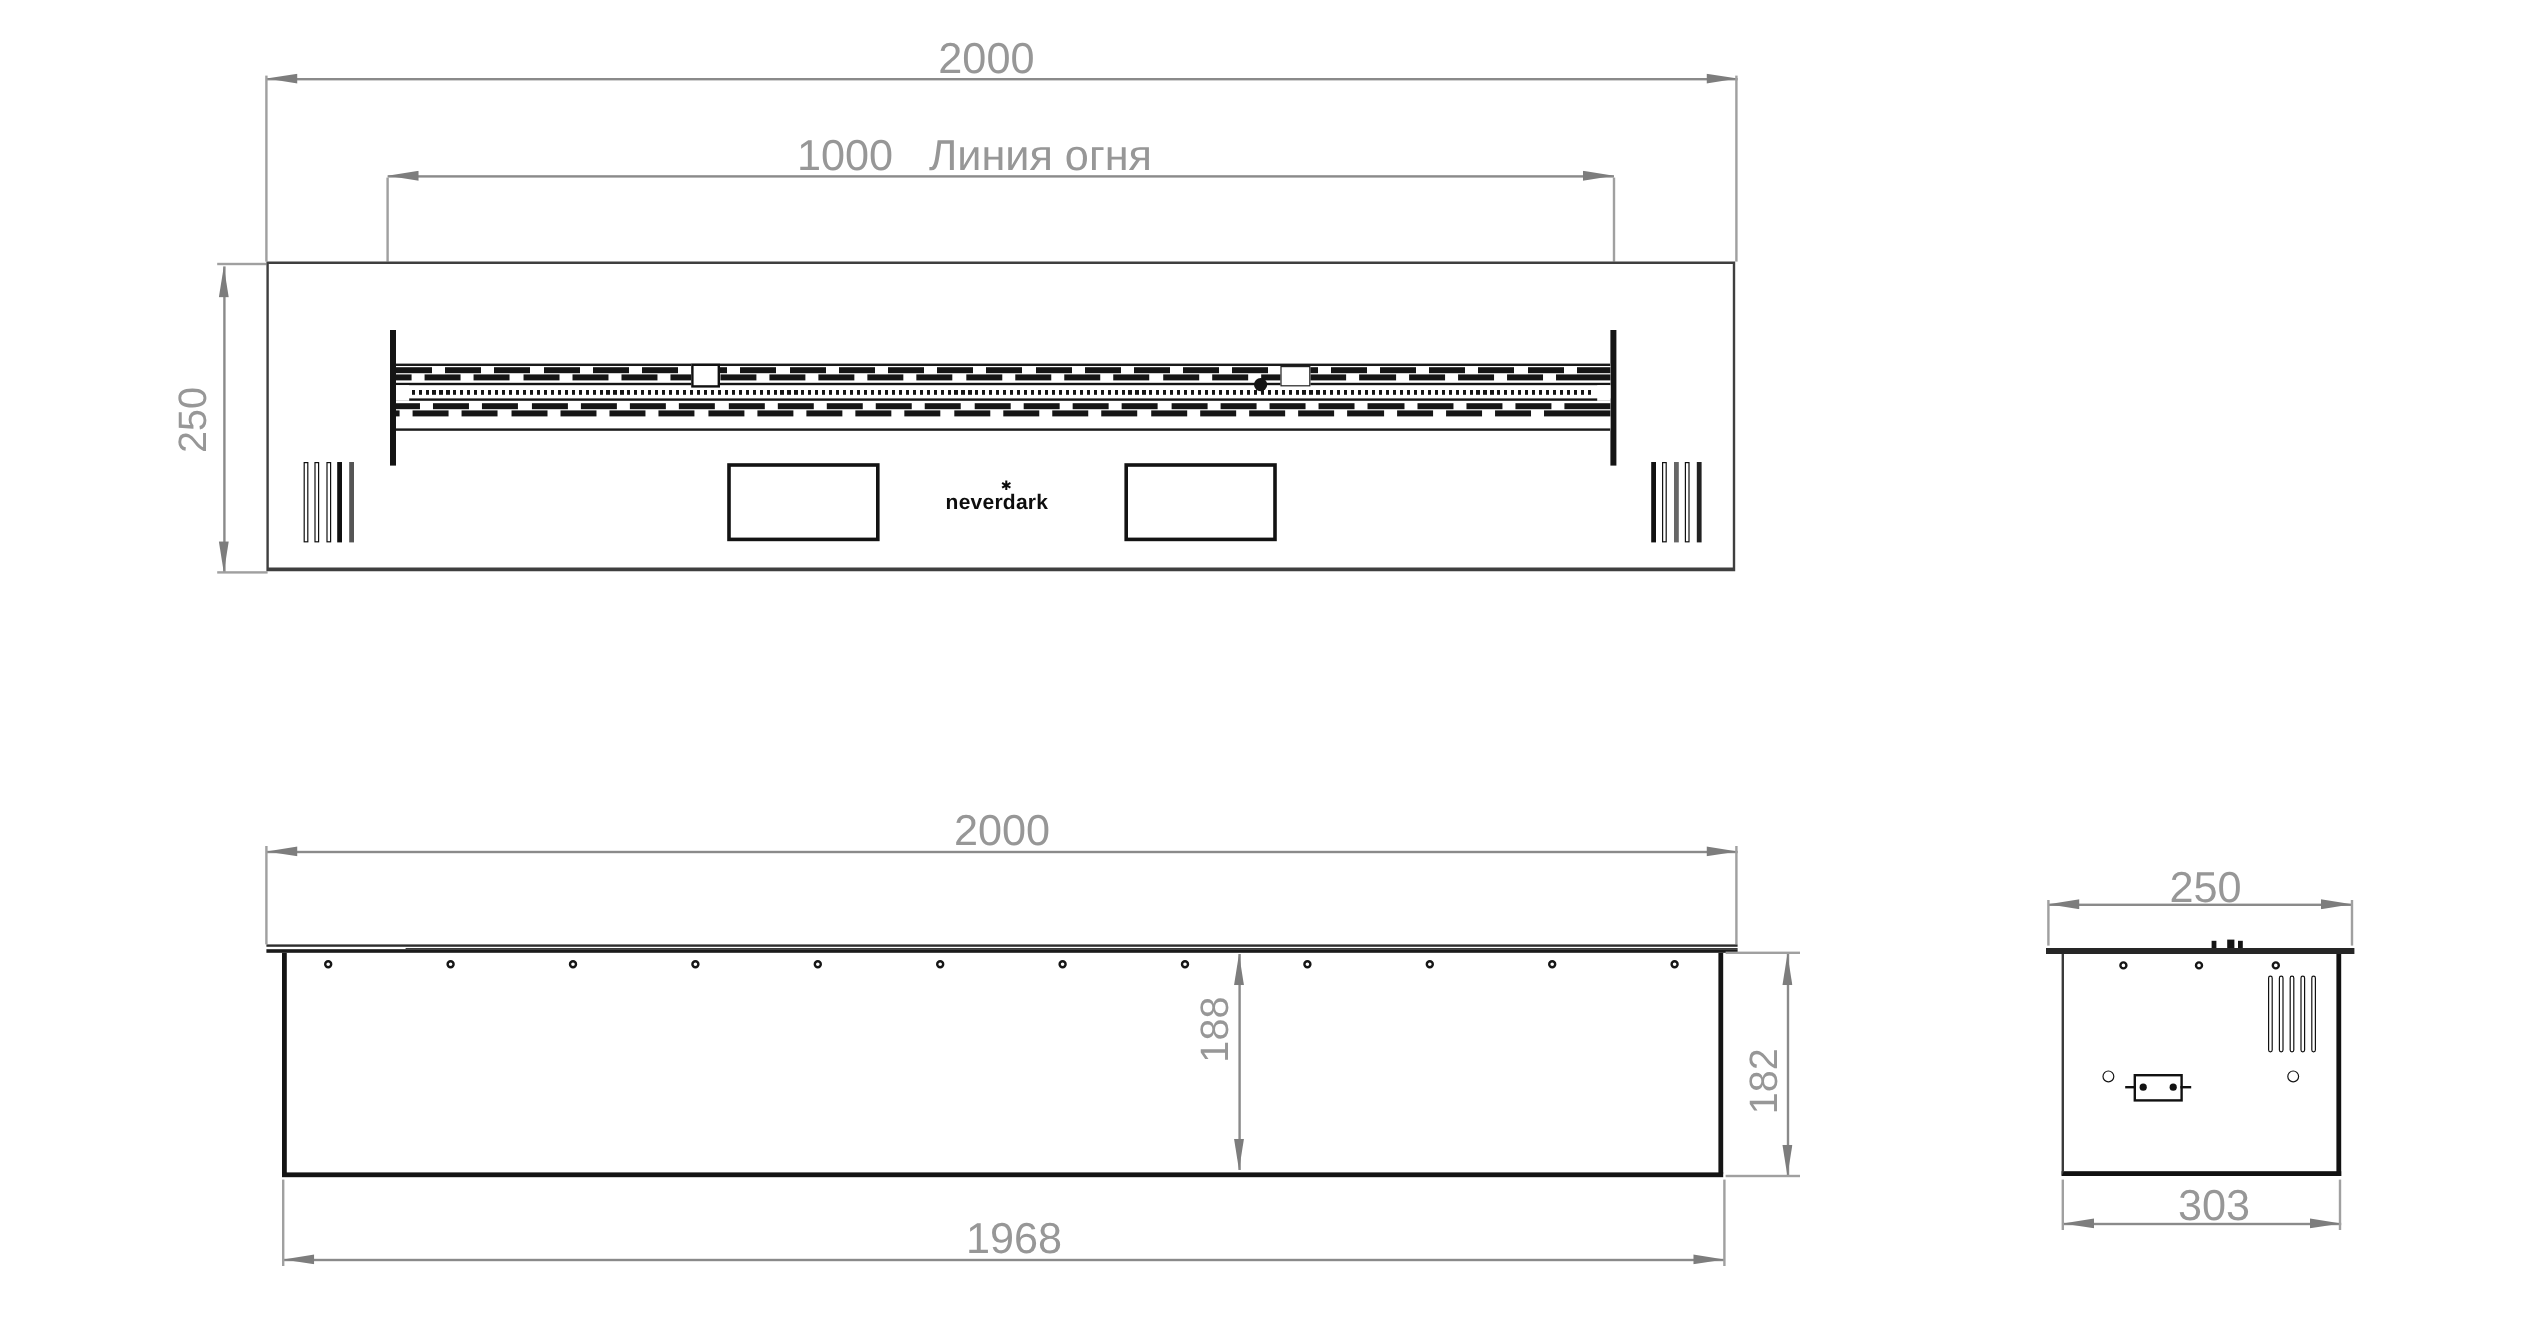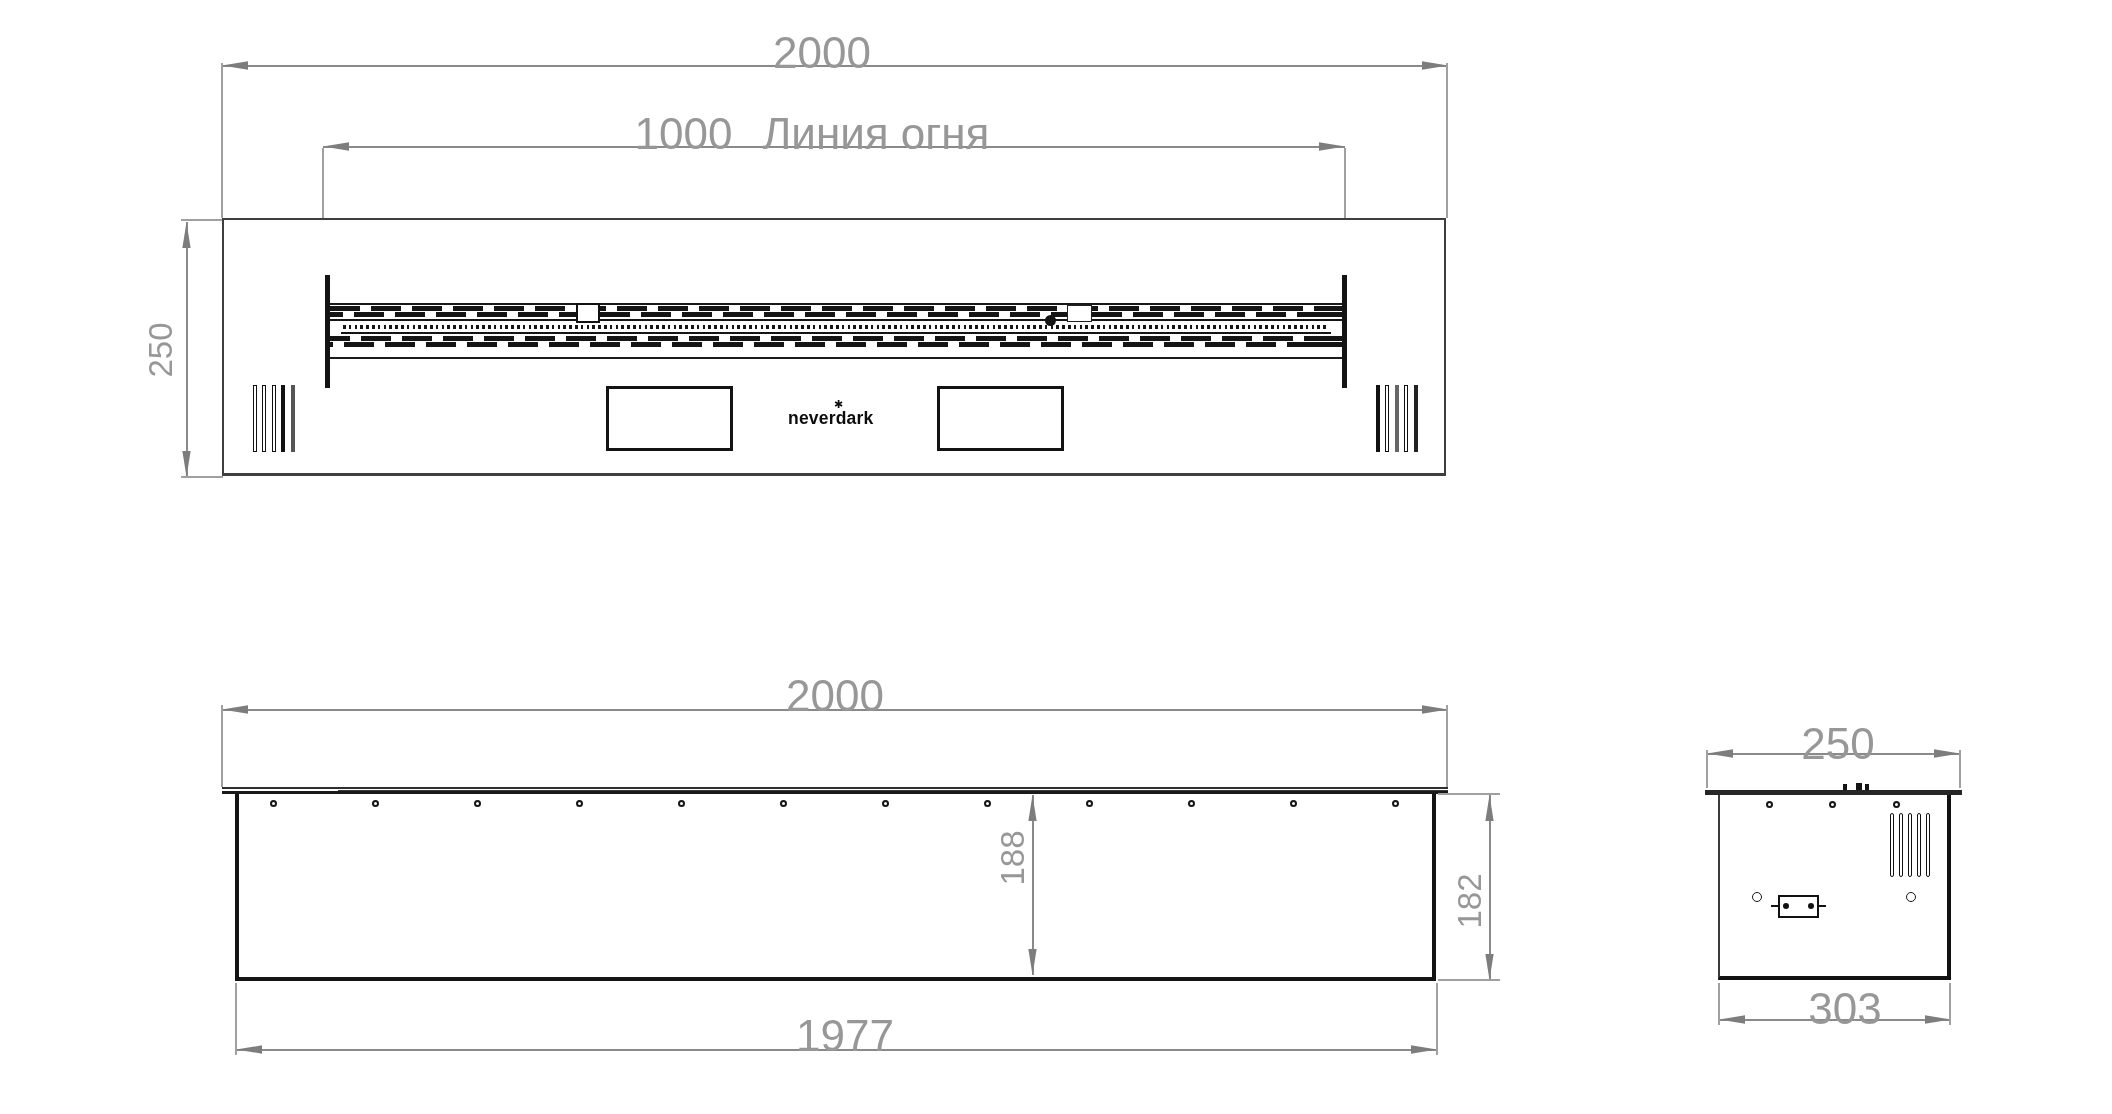--- a/index.html
+++ b/index.html
@@ -7,21 +7,21 @@
          font-family:"Liberation Sans",sans-serif;}
   .abs{position:absolute;}
   
   .dimline{position:absolute;background:#8a8a8a;}
   .extline{position:absolute;background:#a0a0a0;}
   .arr{position:absolute;width:26px;height:9px;background:#7d7d7d;}
   .arr.l{clip-path:polygon(0 50%,100% 4%,100% 96%);}
   .arr.r{clip-path:polygon(100% 50%,0 4%,0 96%);}
   .arr.u{width:9px;height:26px;clip-path:polygon(50% 0,4% 100%,96% 100%);}
   .arr.d{width:9px;height:26px;clip-path:polygon(50% 100%,4% 0,96% 0);}
-  .dimtext{position:absolute;color:#979797;font-size:44px;white-space:nowrap;}
+  .dimtext{position:absolute;color:#979797;font-size:36px;white-space:nowrap;}
   .ctr{text-align:center;}
   .vbox{position:absolute;display:flex;align-items:center;justify-content:center;}
   .vbox span{transform:rotate(-90deg);color:#979797;font-size:33px;white-space:nowrap;}
   
   .edge{position:absolute;background:#141414;}
   .ring{position:absolute;border:2px solid #161616;border-radius:50%;background:#fff;box-sizing:border-box;}
   .dashrow{position:absolute;left:0;right:0;height:5px;
            background-image:repeating-linear-gradient(90deg,#151515 0 30px,transparent 30px 41px);}
   .ventbar{position:absolute;top:0;width:4px;height:67px;box-sizing:border-box;}
   .ventbar.o{border:1.4px solid #111;background:#fff;}
@@ -164,21 +164,21 @@
         <span>182</span>
       </div>
     </div>
 
     <div>
       <div class="dimline" style="left:236px;top:1049px;width:1201px;height:2px;"></div>
       <div class="arr l" style="left:236px;top:1045px;"></div>
       <div class="arr r" style="left:1411px;top:1045px;"></div>
       <div class="extline" style="left:235px;top:983px;width:1.5px;height:72px;"></div>
       <div class="extline" style="left:1436px;top:983px;width:1.5px;height:72px;"></div>
-      <div class="dimtext ctr" style="left:785px;top:1011px;width:120px;">1977</div>
+      <div class="dimtext ctr" style="left:785px;top:1011px;width:120px;">1968</div>
     </div>
   </div>
 
   <div>
 
     <div>
       <div class="dimline" style="left:1707px;top:753px;width:253px;height:2px;"></div>
       <div class="arr l" style="left:1707px;top:749px;"></div>
       <div class="arr r" style="left:1934px;top:749px;"></div>
       <div class="extline" style="left:1706px;top:750px;width:1.5px;height:38px;"></div>

